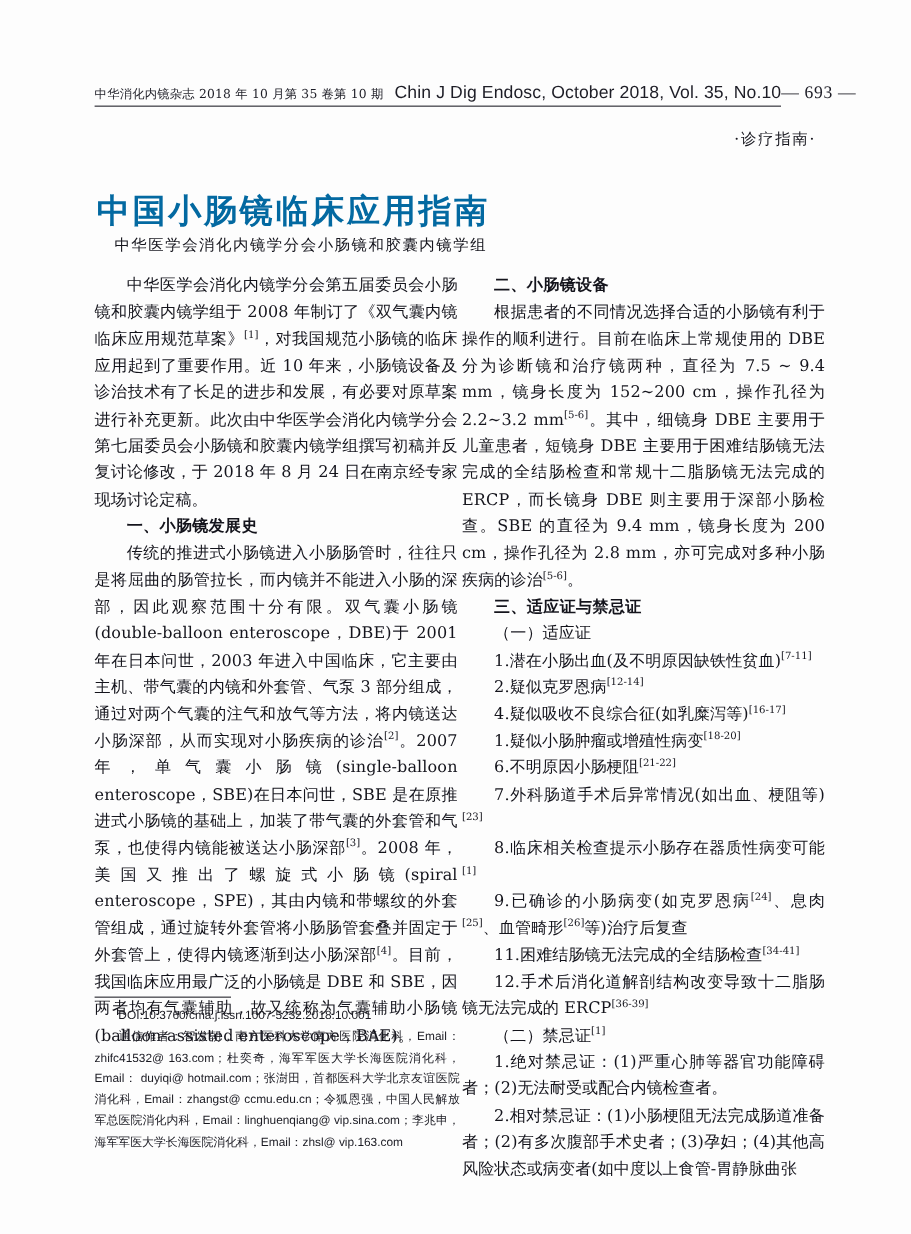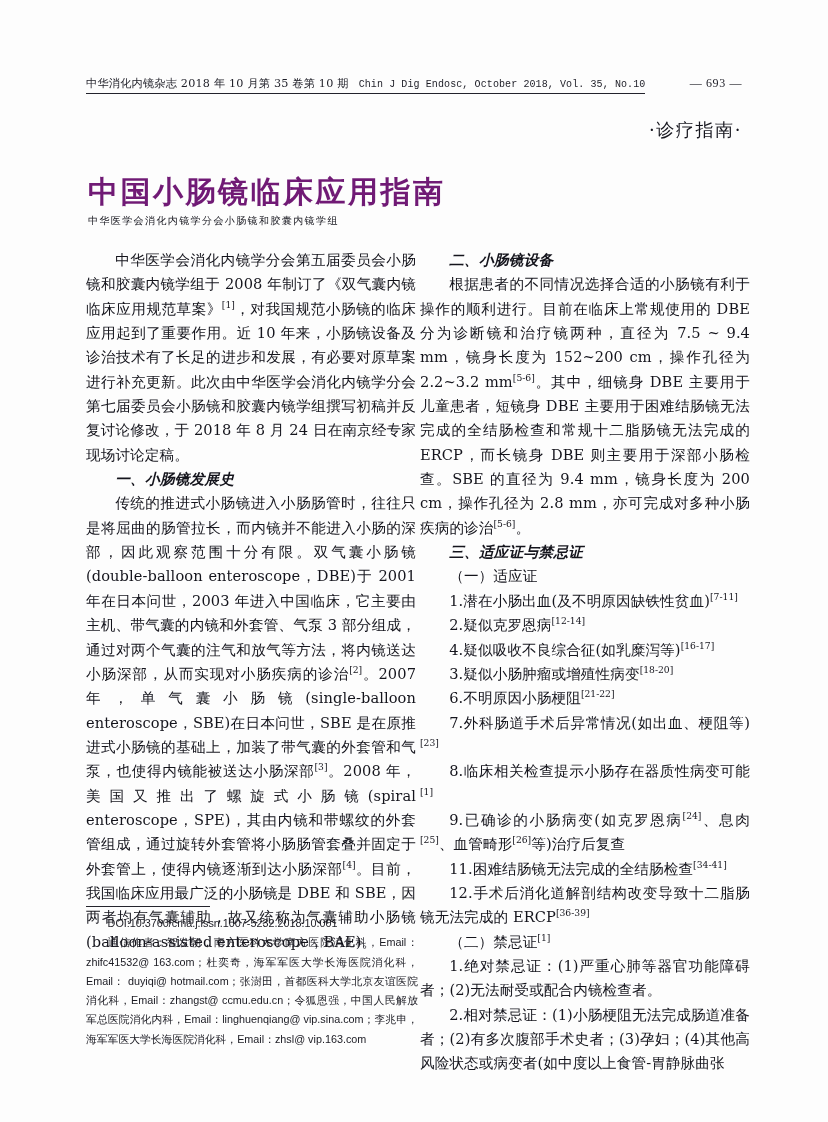--- a/index.html
+++ b/index.html
@@ -35,59 +35,59 @@
   .runhead-left {
     font-size: 11.2px;
     letter-spacing: 0.2px;
     border-bottom: 1px solid #23232c;
     padding-bottom: 2px;
     white-space: nowrap;
     color: #1d1d26;
   }
   .runhead-left .cn { font-family: "DejaVu Serif", "Liberation Serif", serif; }
   .runhead-left .en {
-    font-family: Liberation Mono, monospace;
-    font-size: 10px;
+    font-family: Liberation Sans, sans-serif;
+    font-size: 16px;
     margin-left: 10px;
     letter-spacing: 0.1px;
   }
   .runhead-right {
-    font-size: 12px;
+    font-size: 16px;
     letter-spacing: 0.6px;
     color: #1d1d26;
     white-space: nowrap;
   }
   
   .kicker {
     position: absolute;
     right: 86px;
     top: 118px;
     font-family: "DejaVu Serif", "Liberation Serif", serif;
-    font-size: 18px;
+    font-size: 14px;
     letter-spacing: 1.6px;
     color: #15151d;
     white-space: nowrap;
   }
   
   .title {
     position: absolute;
     left: 88px;
     top: 152px;
     font-family: "DejaVu Serif", "Liberation Serif", serif;
     font-size: 30px;
     letter-spacing: 2.5px;
-    color: #701a75;
+    color: #0369a1;
     white-space: nowrap;
   }
   .byline {
     position: absolute;
-    left: 88px;
+    left: 104px;
     top: 214px;
     font-family: "DejaVu Serif", "Liberation Serif", serif;
-    font-size: 10px;
+    font-size: 14px;
     letter-spacing: 1.4px;
     color: #15151d;
     white-space: nowrap;
   }
   
   .col {
     position: absolute;
     top: 248px;
     width: 330px;
     font-size: 14.6px;
@@ -105,21 +105,20 @@
     letter-spacing: 0.1px;
   }
   .col h2 {
     margin: 0;
     font-size: 14.6px;
     line-height: 24.35px;
     font-weight: bold;
     text-indent: 2em;
     font-family: "DejaVu Sans", "Liberation Sans", sans-serif;
     letter-spacing: 0.3px;
-    font-style: italic;
   }
   .col p.item { text-indent: 2em; }
   sup {
     font-size: 9.2px;
     vertical-align: super;
     line-height: 0;
     letter-spacing: 0;
   }
   
   .footnote {
@@ -178,21 +177,21 @@
 
     <p><span>根据患者的不同情况选择合适的小肠镜有利于操作的顺利进行。目前在临床上常规使用的 DBE 分为诊断镜和治疗镜两种，直径为 7.5 ~ 9.4 mm，镜身长度为 152~200 cm，操作孔径为2.2~3.2 mm</span><sup>[5-6]</sup><span>。其中，细镜身 DBE 主要用于儿童患者，短镜身 DBE 主要用于困难结肠镜无法完成的全结肠检查和常规十二脂肠镜无法完成的 ERCP，而长镜身 DBE 则主要用于深部小肠检查。SBE 的直径为 9.4 mm，镜身长度为 200 cm，操作孔径为 2.8 mm，亦可完成对多种小肠疾病的诊治</span><sup>[5-6]</sup><span>。</span></p>
 
     <h2>三、适应证与禁忌证</h2>
 
     <p class="item">（一）适应证</p>
 
     <p class="item"><span>1.潜在小肠出血(及不明原因缺铁性贫血)</span><sup>[7-11]</sup></p>
     <p class="item"><span>2.疑似克罗恩病</span><sup>[12-14]</sup></p>
     <p class="item"><span>4.疑似吸收不良综合征(如乳糜泻等)</span><sup>[16-17]</sup></p>
-    <p class="item"><span>3.疑似小肠肿瘤或增殖性病变</span><sup>[18-20]</sup></p>
+    <p class="item"><span>1.疑似小肠肿瘤或增殖性病变</span><sup>[18-20]</sup></p>
     <p class="item"><span>6.不明原因小肠梗阻</span><sup>[21-22]</sup></p>
     <p class="item"><span>7.外科肠道手术后异常情况(如出血、梗阻等)</span><sup>[23]</sup></p>
     <p class="item"><span>8.临床相关检查提示小肠存在器质性病变可能</span><sup>[1]</sup></p>
 
     <p class="item"><span>9.已确诊的小肠病变(如克罗恩病</span><sup>[24]</sup><span>、息肉</span><sup>[25]</sup><span>、血管畸形</span><sup>[26]</sup><span>等)治疗后复查</span></p>
 
 
     <p class="item"><span>11.困难结肠镜无法完成的全结肠检查</span><sup>[34-41]</sup></p>
 
     <p class="item"><span>12.手术后消化道解剖结构改变导致十二脂肠镜无法完成的 ERCP</span><sup>[36-39]</sup></p>

